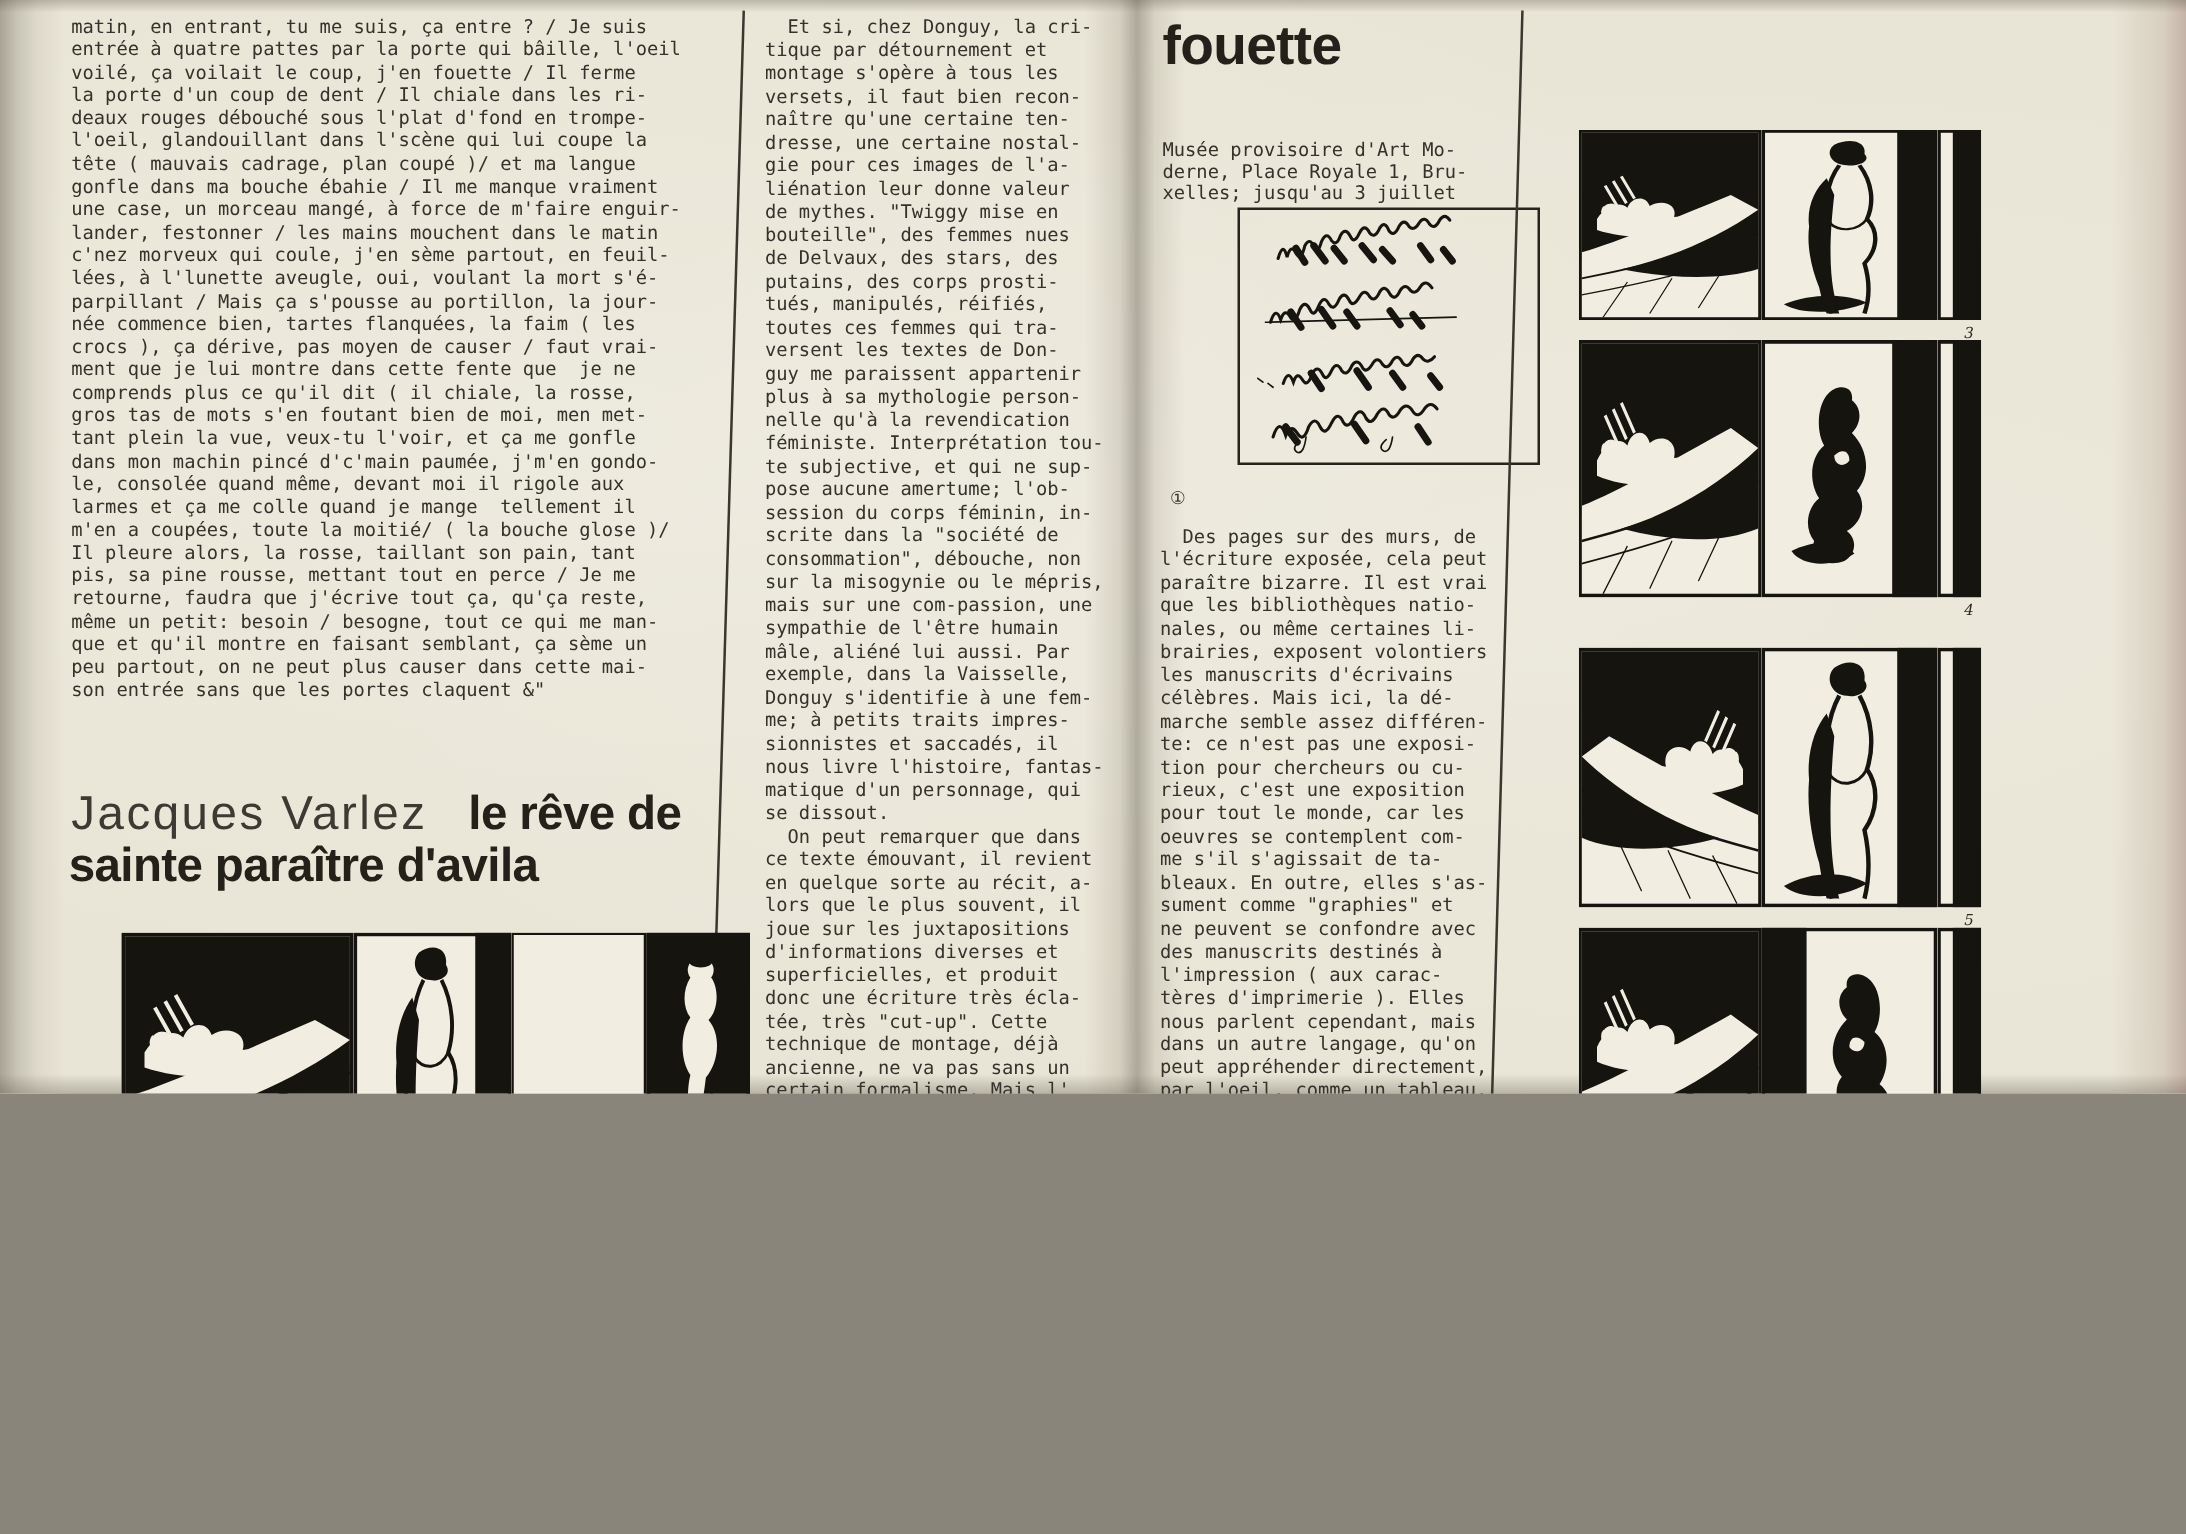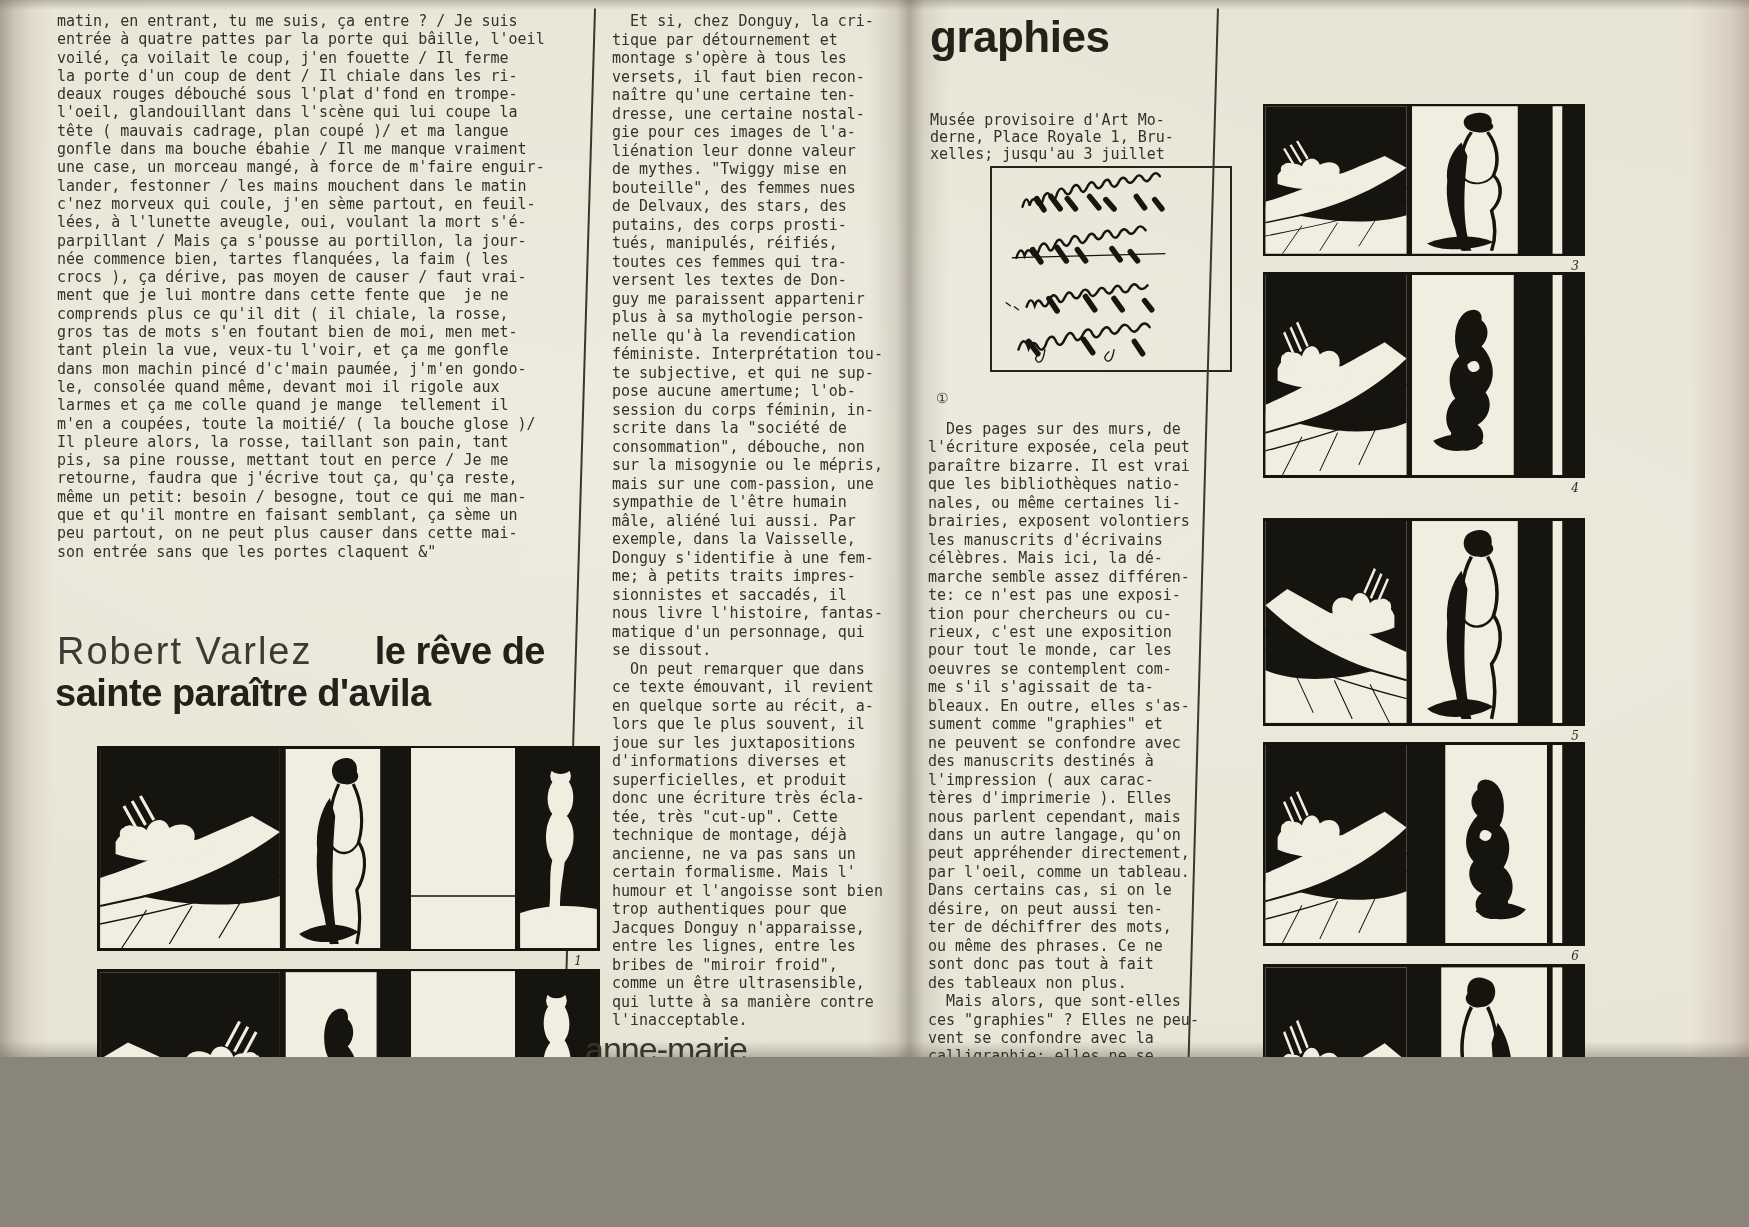--- a/index.html
+++ b/index.html
@@ -1,17 +1,17 @@
 <!DOCTYPE html>
 <html><head>
 <meta charset="utf-8">
 <style>
   html,body{margin:0;padding:0;background:#8a857a;}
   .canvas{
-    position:relative;width:1749px;height:1057px;overflow:hidden;
+    position:relative;width:1749px;height:875px;overflow:hidden;
     background:
       radial-gradient(ellipse at 28% 40%, rgba(255,255,255,.18), rgba(0,0,0,0) 60%),
       radial-gradient(ellipse at 75% 55%, rgba(255,255,255,.14), rgba(0,0,0,0) 65%),
       #e9e5d6;
     font-family:"DejaVu Sans Mono","Liberation Mono",monospace;
     color:#34322b;
   }
   .edge-left{position:absolute;left:0;top:0;width:52px;height:100%;
     background:linear-gradient(90deg,#a8a396 0,#c9c5b6 14px,#ded9ca 30px,rgba(233,229,214,0) 52px);}
   .edge-right{position:absolute;right:0;top:0;width:60px;height:100%;
@@ -154,21 +154,21 @@
 pis, sa pine rousse, mettant tout en perce / Je me
 retourne, faudra que j'écrive tout ça, qu'ça reste,
 même un petit: besoin / besogne, tout ce qui me man-
 que et qu'il montre en faisant semblant, ça sème un
 peu partout, on ne peut plus causer dans cette mai-
 son entrée sans que les portes claquent &amp;"</pre>
 
   <div class="rule rule-p8"></div>
 
   <div class="title-row">
-    <span class="author">Robert Varlez</span>
+    <span class="author">Jacques Varlez</span>
     <span class="btitle">le rêve de</span>
   </div>
   <div class="btitle title2">sainte paraître d'avila</div>
 
   <figure class="strip s1">
     <svg viewBox="0 0 503 205" preserveAspectRatio="none">
       <use href="#sym-bed" x="0" y="0" width="186" height="205"></use>
       <use href="#sym-back" x="186" y="0" width="126" height="205"></use>
       <use href="#sym-blank" x="312" y="0" width="108" height="205"></use>
       <use href="#sym-walker" x="420" y="0" width="83" height="205"></use>
@@ -242,21 +242,21 @@
 Jacques Donguy n'apparaisse,
 entre les lignes, entre les
 bribes de "miroir froid",
 comme un être ultrasensible,
 qui lutte à sa manière contre
 l'inacceptable.</pre>
   <div class="sig sig1">anne-marie</div>
   <div class="sig sig2">la coupé</div>
   <div class="pagenum pn8">8</div>
 
-  <div class="headline">graphies</div>
+  <div class="headline">fouette</div>
   <pre class="mono venue">Musée provisoire d'Art Mo-
 derne, Place Royale 1, Bru-
 xelles; jusqu'au 3 juillet</pre>
 
   <figure class="figbox">
     <svg viewBox="0 0 234 198" preserveAspectRatio="none">
       <path class="scrib" d="M30,38 q4,-14 7,-1 q3,-11 7,-3 q4,7 7,-6 q4,-7 7,1 q3,7 6,-4 q4,-9 8,-1 q4,5 7,-4 q4,-7 8,1 q3,6 7,-3 q4,-8 8,0 q4,5 8,-4 q4,-6 7,2 q4,6 8,-3 q4,-7 8,0 q4,4 8,-3 q4,-6 8,1 q4,5 8,-3 q4,-6 8,0"></path>
       <path class="scrib-heavy" d="M44,30 l7,11 M58,28 l9,12 M74,30 l8,10 M96,28 l9,11 M112,31 l8,9 M142,28 l8,11 M160,31 l7,9"></path>
       <path class="scrib" d="M24,88 q4,-13 8,-2 q3,-9 7,-3 q4,8 8,-5 q4,-8 8,0 q3,7 7,-3 q4,-9 8,-1 q4,6 8,-4 q4,-7 8,1 q3,6 8,-3 q4,-7 8,0 q4,5 8,-4 q4,-6 8,2 q4,6 8,-3 q4,-6 8,0 q4,4 8,-3 q4,-6 9,1"></path>
       <path class="scrib-thin" d="M20,88 L170,84"></path>

